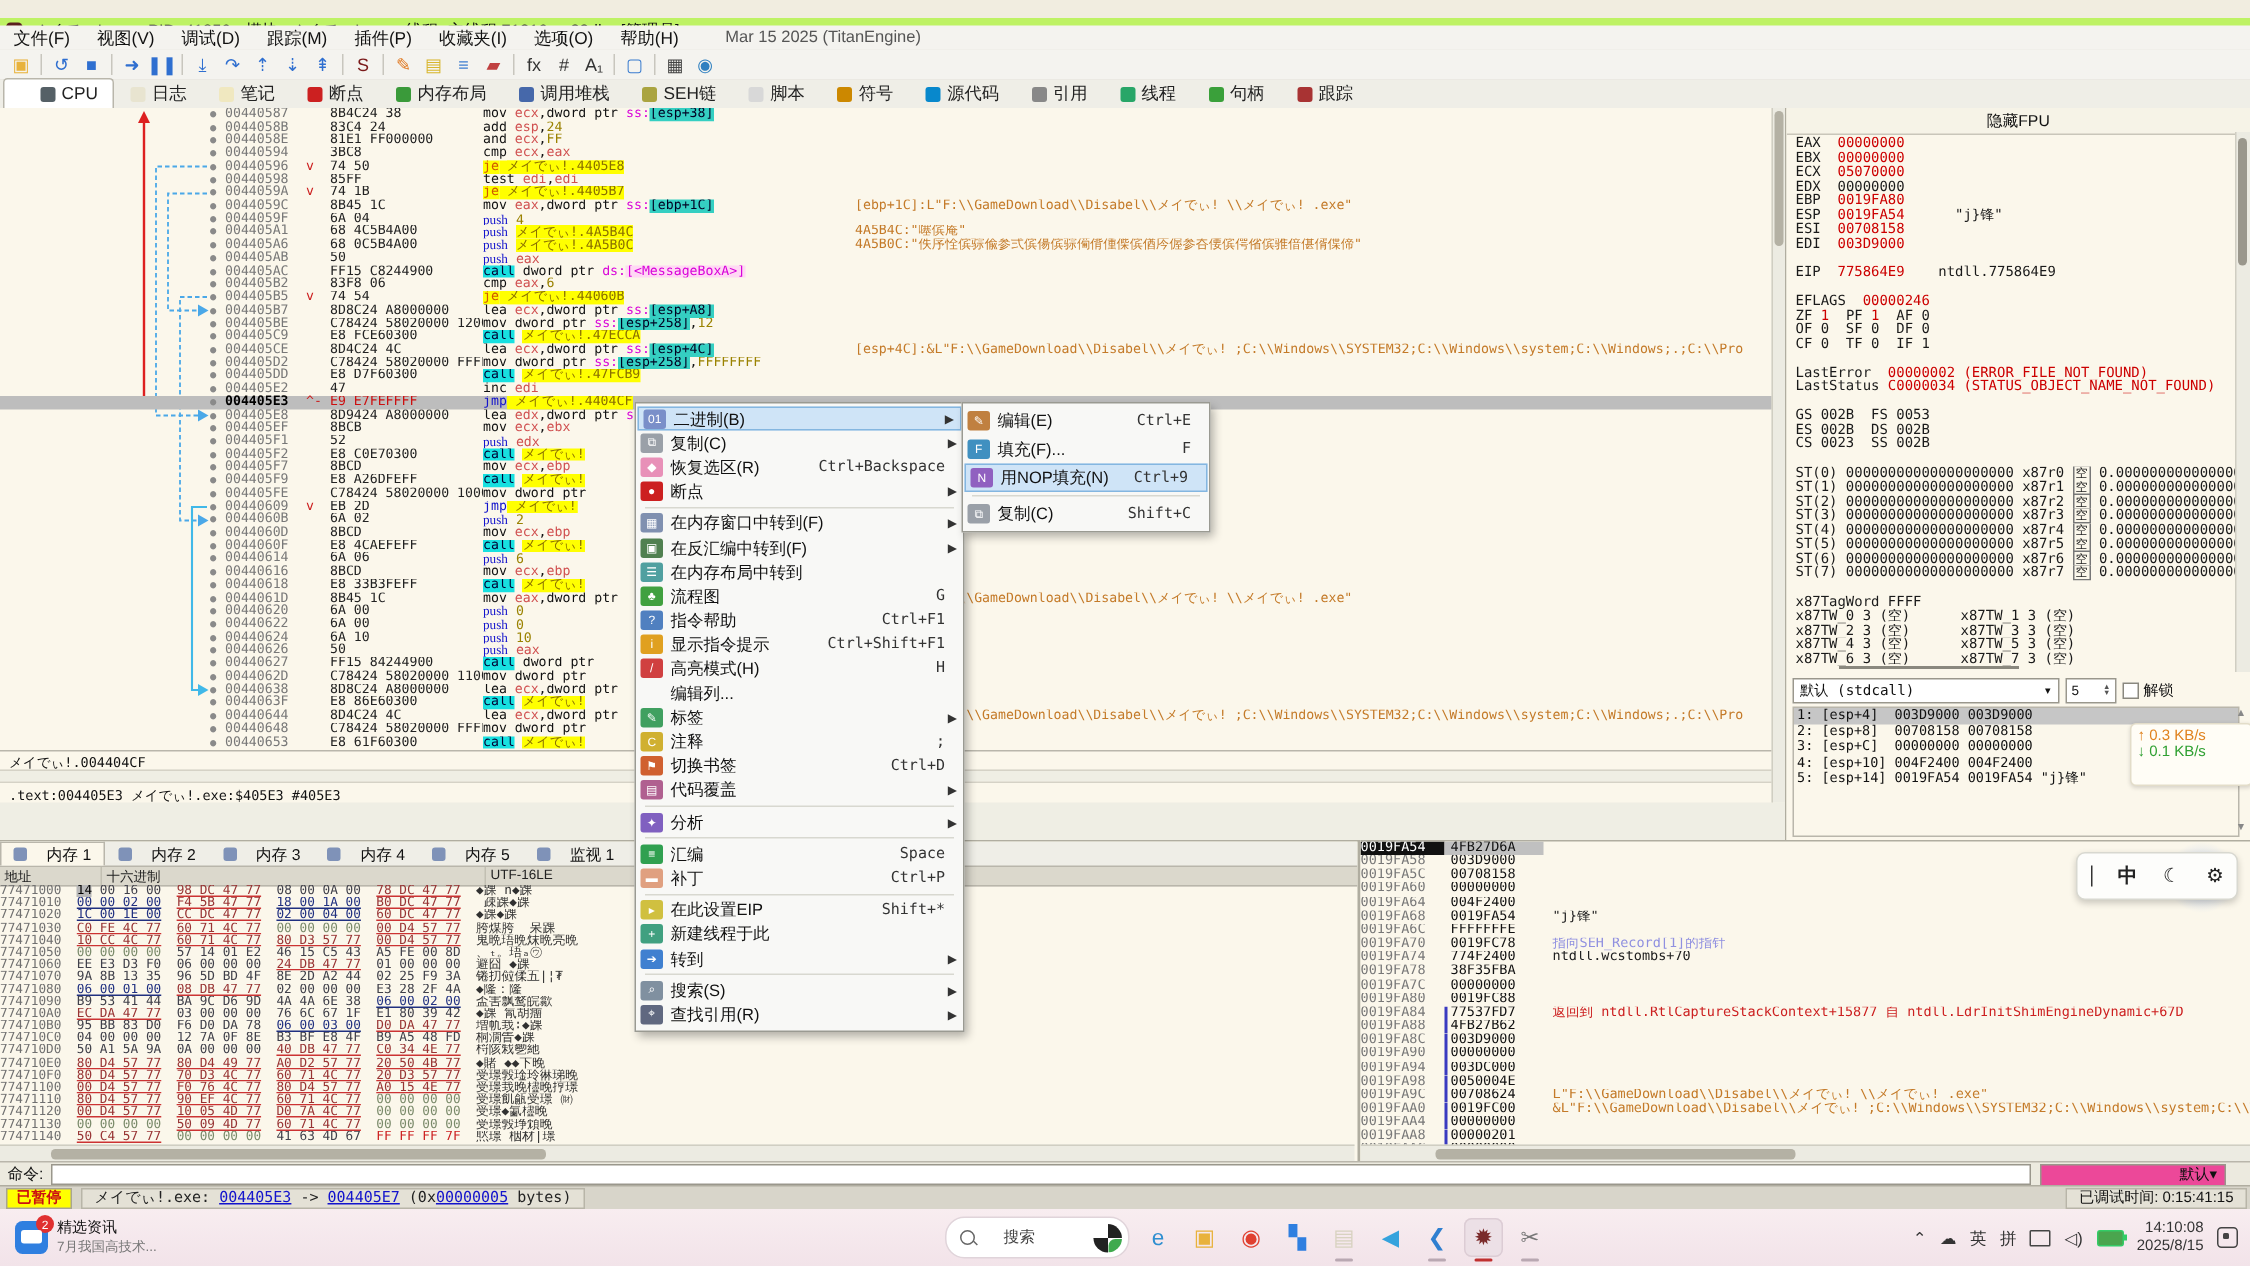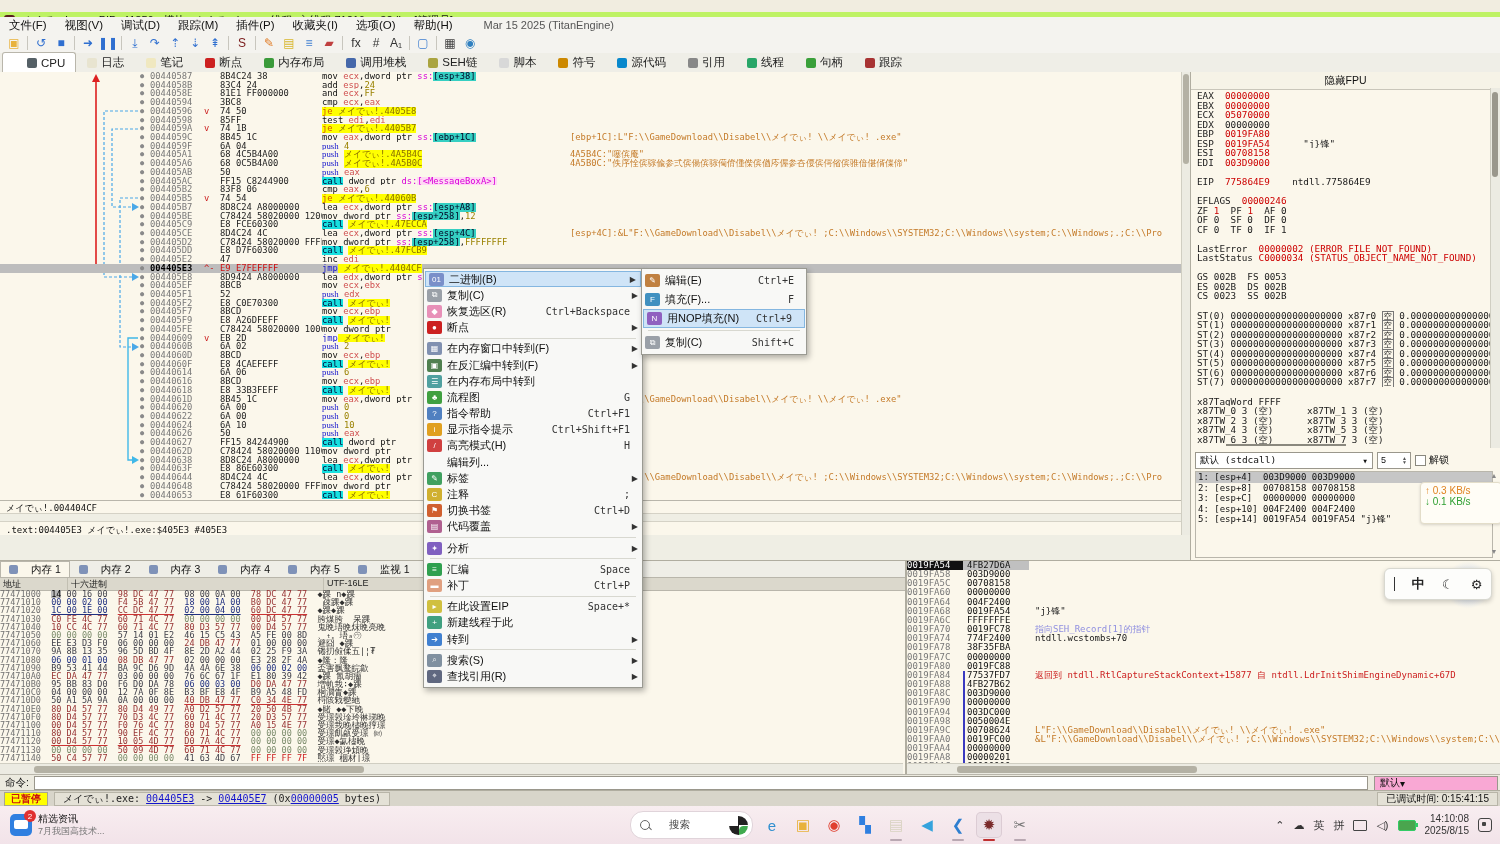--- a/index.html
+++ b/index.html
@@ -126,22 +126,22 @@
   .s-val.bar{border-left:2px solid #3a3ac0;padding-left:2px;}
   .s-cmt{padding-left:6px;overflow:hidden;}
   .cc-plain{color:#202020;} .cc-seh{color:#9090e0;} .cc-ret{color:#cc2020;} .cc-str{color:#c47a28;}
   #stackhscroll{position:absolute;left:0;top:202px;width:593px;height:11px;background:#ecebe2;border-top:1px solid #d0cec2;}
   #stackhscroll .thumb{position:absolute;left:50px;top:2px;width:240px;height:7px;background:#b4b1a4;border-radius:3px;}
   
   #cmdbar{position:absolute;left:0;top:774px;width:1500px;height:16px;background:#eceadf;display:flex;align-items:center;
           font-size:10.5px;border-top:1px solid #b9b6ab;}
   #cmdlabel{padding:0 5px;}
   #cmdinput{flex:1;height:12px;background:#fff;border:1px solid #9a978c;margin-right:6px;}
-  #cmdprofile{width:112px;height:13px;border:1px solid #9a978c;background:#f9a8d4;display:flex;align-items:center;
-              justify-content:flex-start;padding:0 5px;margin-right:2px;font-size:10px;}
+  #cmdprofile{width:112px;height:13px;border:1px solid #9a978c;background:#ec4899;display:flex;align-items:center;
+              justify-content:flex-end;padding:0 5px;margin-right:16px;font-size:10px;}
   #statusbar{position:absolute;left:0;top:790px;width:1500px;height:16px;background:#d8d5ca;display:flex;align-items:center;
              font-size:10px;border-top:1px solid #b0ada0;}
   #pausebadge{background:#ffff00;color:#cc1010;font-weight:bold;border:1px solid #a8a592;padding:0 6px;height:12px;
               line-height:12px;margin:0 6px 0 4px;}
   #statustext{background:#e4e1d6;border:1px solid #b8b5a8;height:12px;line-height:12px;padding:0 8px;color:#222;}
   #statustext .lnk{color:#1414cc;text-decoration:underline;}
   #dbgtime{margin-left:auto;background:#e4e1d6;border:1px solid #b8b5a8;height:12px;line-height:12px;padding:0 8px;margin-right:2px;}
   
   #taskbar{position:absolute;left:0;top:806px;width:1500px;height:38px;background:linear-gradient(180deg,#f8edf0,#f2e3e9);
            display:flex;align-items:center;}
@@ -1106,21 +1106,21 @@
       <div class="cmi">
         <span class="ic" style="background: rgb(224, 160, 128);">▬</span>
         <span class="lab">补丁</span>
         <span class="sc">Ctrl+P</span>
         <span class="arr"></span>
       </div>
       <div class="csep"></div>
       <div class="cmi">
         <span class="ic" style="background: rgb(208, 192, 64);">▸</span>
         <span class="lab">在此设置EIP</span>
-        <span class="sc">Space+*</span>
+        <span class="sc">Shift+*</span>
         <span class="arr"></span>
       </div>
       <div class="cmi">
         <span class="ic" style="background: rgb(64, 160, 128);">+</span>
         <span class="lab">新建线程于此</span>
         <span class="sc"></span>
         <span class="arr"></span>
       </div>
       <div class="cmi">
         <span class="ic" style="background: rgb(64, 128, 208);">➔</span>

